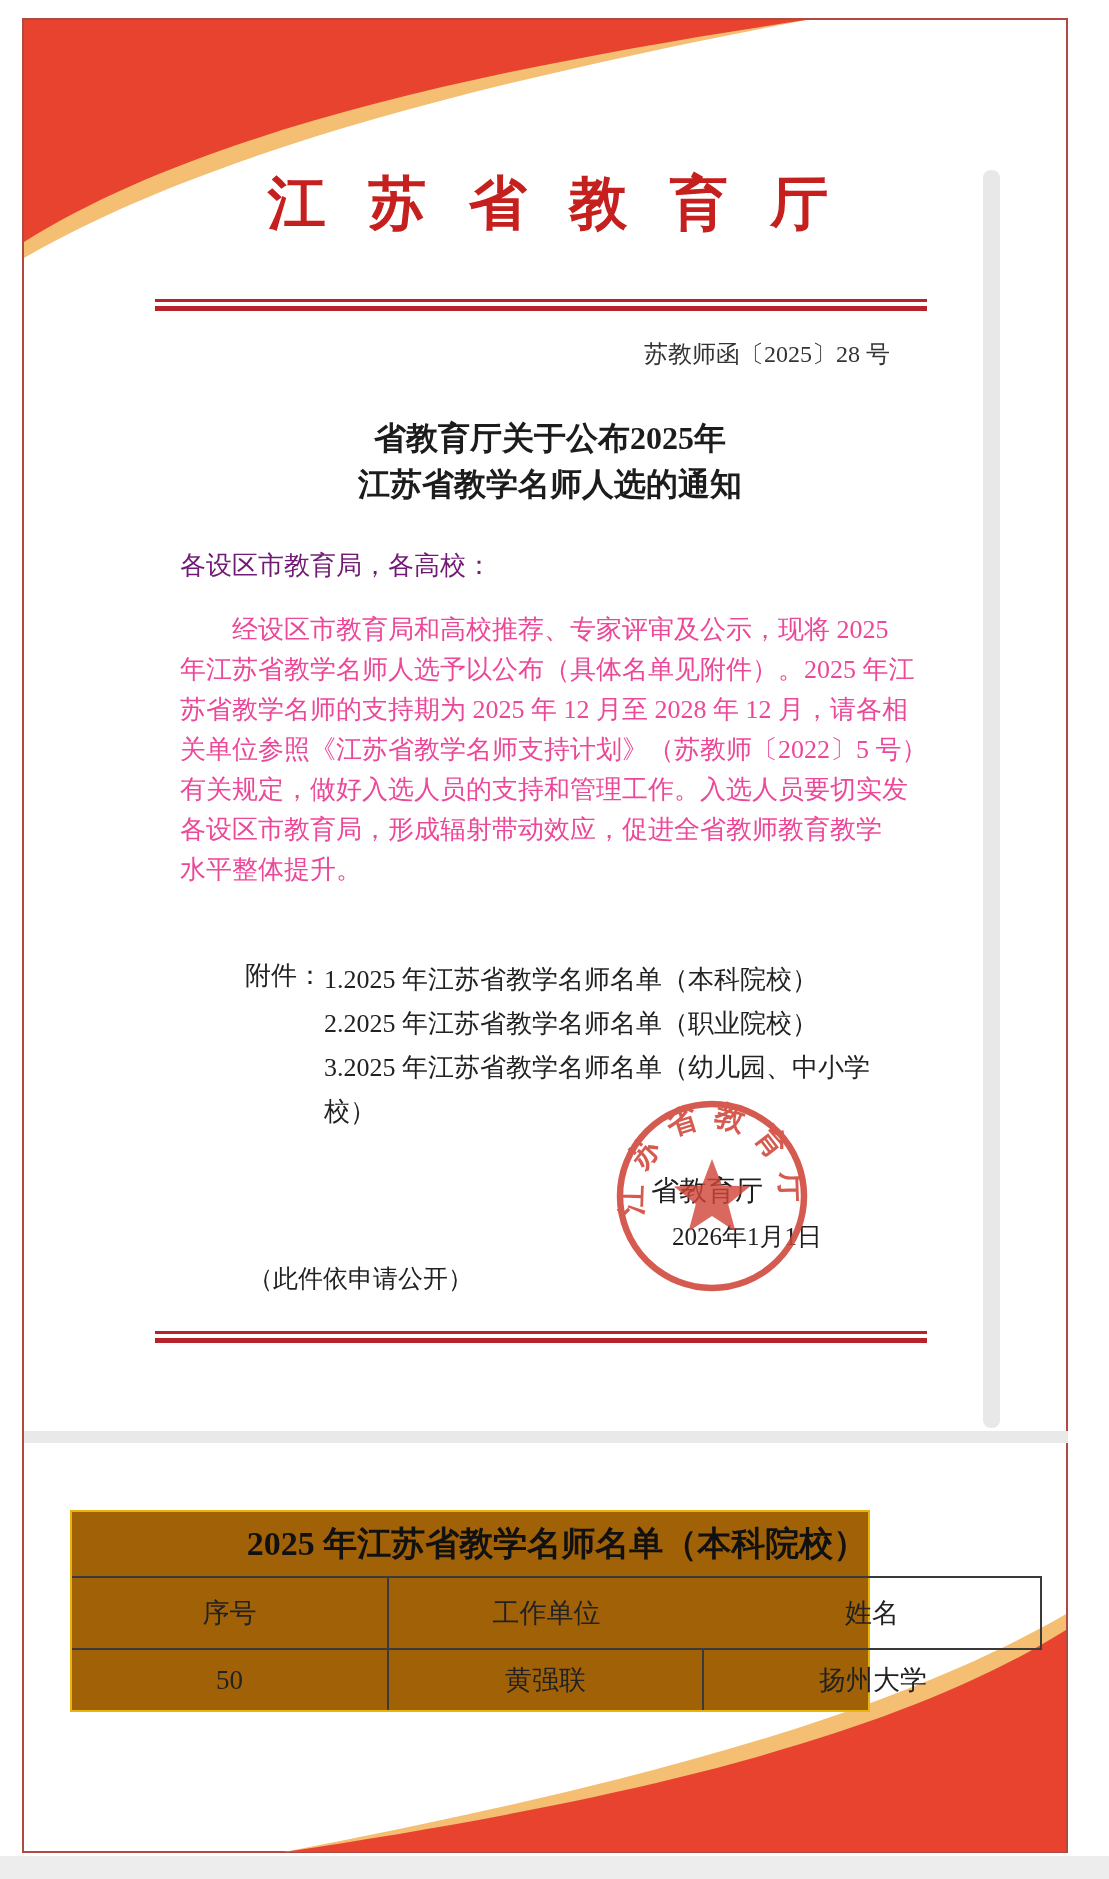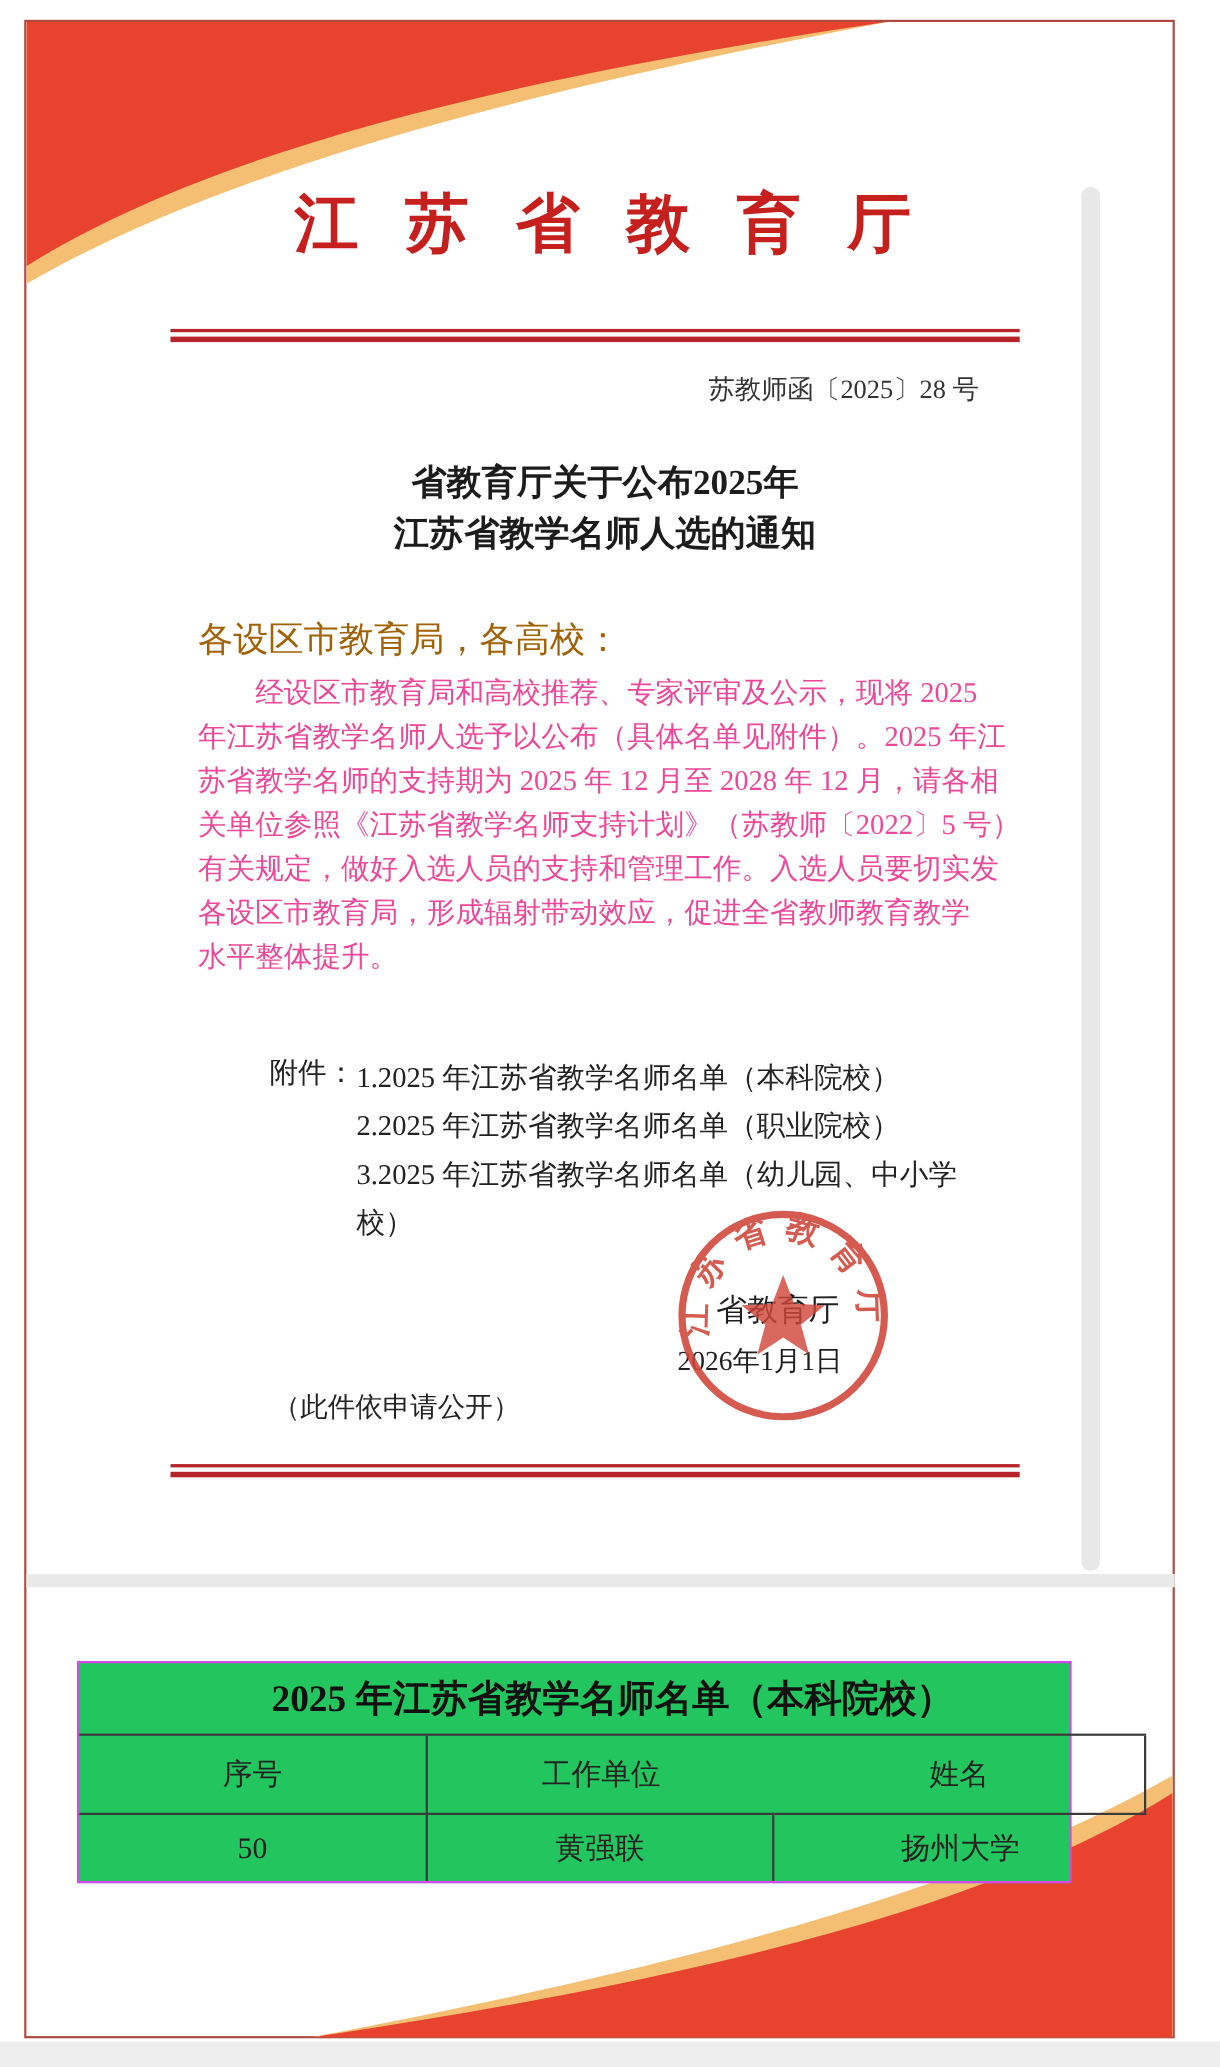--- a/index.html
+++ b/index.html
@@ -26,38 +26,38 @@
   .redline .gap{height:4px;}
   .redline .thick{height:5px;background:#b6232a;}
   .rl-top{top:299px;}
   .rl-bottom{top:1331px;}
 
   .doc-number{left:490px;top:338px;width:400px;text-align:right;font-size:24px;color:#333;}
 
   .doc-title{left:85px;top:415px;width:930px;text-align:center;font-weight:bold;
              font-size:32px;line-height:46px;color:#1c1c1c;}
 
-  .salutation{left:180px;top:560px;font-size:32px;color:#a16207;}
+  .salutation{left:180px;top:548px;font-size:26px;color:#701a75;}
   .body-text{left:180px;top:610px;width:760px;font-size:26px;line-height:40px;color:#ec4899;}
   .body-text .ln{height:40px;white-space:nowrap;}
   .body-text .ln.first{text-indent:2em;}
 
   .attach-label{left:245px;top:958px;font-size:26px;color:#222;}
   .attach-items{left:324px;top:958px;font-size:26px;line-height:44px;color:#222;}
   .attach-items .ln{height:44px;white-space:nowrap;}
 
   .issuer{left:651px;top:1172px;font-size:28px;color:#1e1e1e;z-index:1;}
-  .sign-date{left:616px;top:1220px;font-size:25px;color:#1e1e1e;z-index:1;}
+  .sign-date{left:672px;top:1220px;font-size:25px;color:#1e1e1e;z-index:1;}
   .seal{left:612px;top:1096px;z-index:2;opacity:0.88;}
 
   .note{left:248px;top:1262px;font-size:25px;color:#222;}
 
   
-  .roster{left:70px;top:1510px;width:904px;border:2px solid #d946ef;box-sizing:border-box;
-          display:grid;grid-template-columns:317px 315px 338px;background:#22c55e;}
+  .roster{left:70px;top:1510px;width:800px;border:2px solid #eab308;box-sizing:border-box;
+          display:grid;grid-template-columns:317px 315px 338px;background:#a16207;}
   .roster .cell{display:flex;align-items:center;justify-content:center;box-sizing:border-box;}
   .roster .t-title{grid-column:1 / span 3;height:66px;font-size:34px;font-weight:bold;color:#111;
                    border-bottom:2px solid #3a3a3a;}
   .roster .head{height:72px;font-size:27px;color:#222;border-bottom:2px solid #3a3a3a;}
   .roster .data{height:60px;font-size:27px;color:#222;}
   .roster .vline{border-right:2px solid #3a3a3a;}
 </style>
 </head>
 <body>
 

